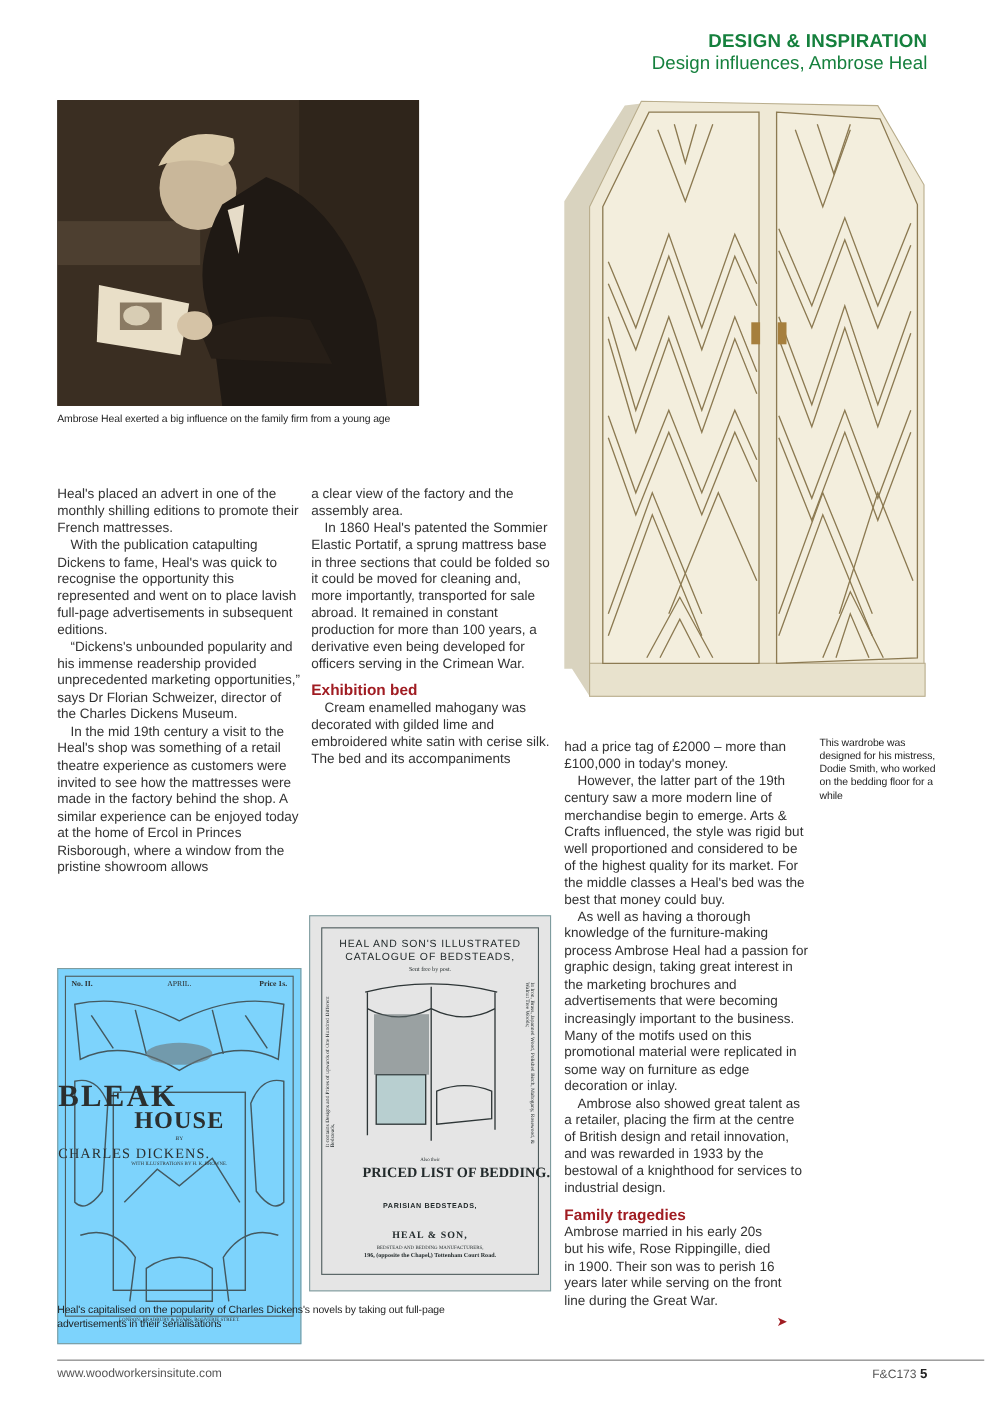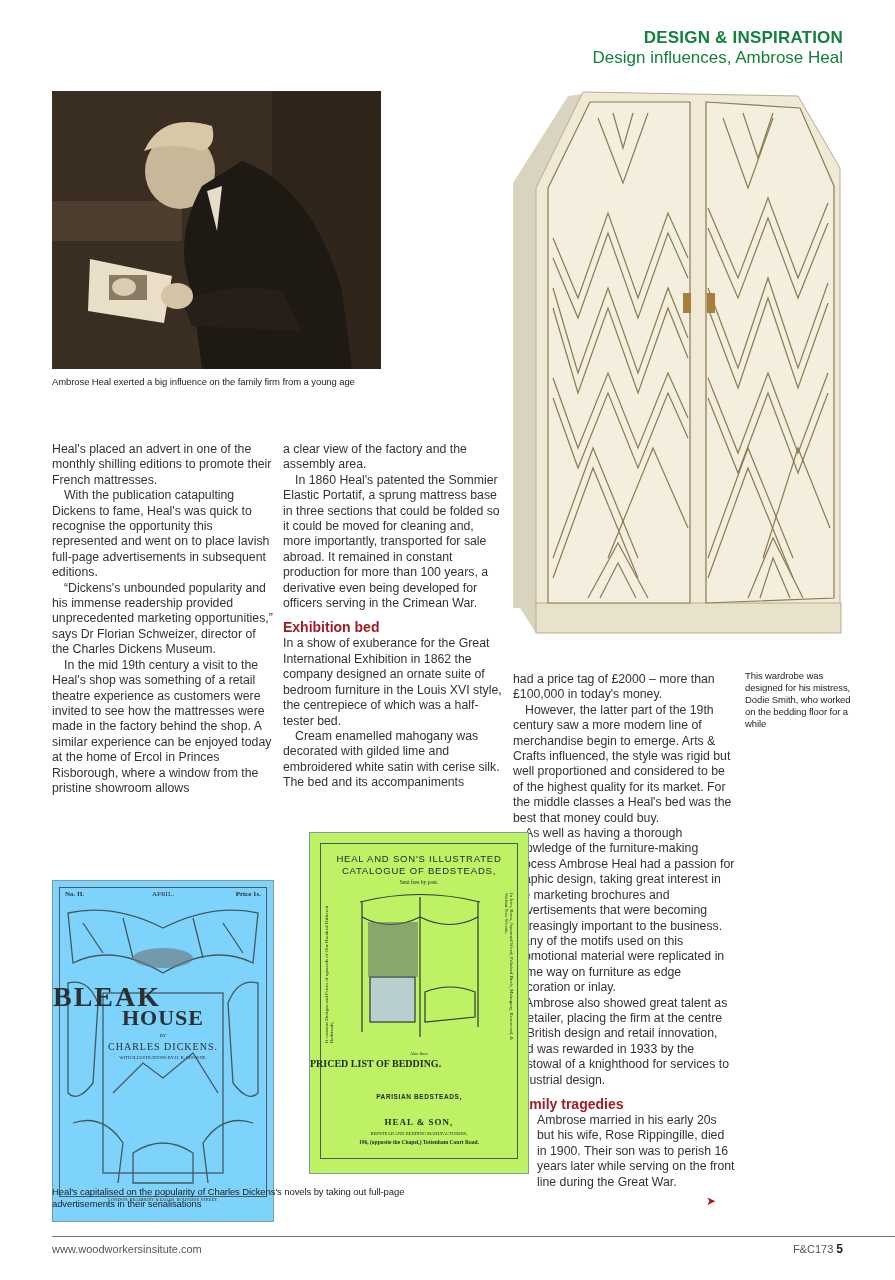--- a/index.html
+++ b/index.html
@@ -111,31 +111,30 @@
   <p>Heal's placed an advert in one of the monthly shilling editions to promote their French mattresses.</p>
   <p class="ind">With the publication catapulting Dickens to fame, Heal's was quick to recognise the opportunity this represented and went on to place lavish full-page advertisements in subsequent editions.</p>
   <p class="ind">“Dickens's unbounded popularity and his immense readership provided unprecedented marketing opportunities,” says Dr Florian Schweizer, director of the Charles Dickens Museum.</p>
   <p class="ind">In the mid 19th century a visit to the Heal's shop was something of a retail theatre experience as customers were invited to see how the mattresses were made in the factory behind the shop. A similar experience can be enjoyed today at the home of Ercol in Princes Risborough, where a window from the pristine showroom allows</p>
 </div>
 
 <div class="abs col" style="left:283px; top:442px; width:222px;">
   <p>a clear view of the factory and the assembly area.</p>
   <p class="ind">In 1860 Heal's patented the Sommier Elastic Portatif, a sprung mattress base in three sections that could be folded so it could be moved for cleaning and, more importantly, transported for sale abroad. It remained in constant production for more than 100 years, a derivative even being developed for officers serving in the Crimean War.</p>
   <div class="subhead">Exhibition bed</div>
-  <p>In a show of exuberance for the Great International Exhibition in 1862 the company designed an ornate suite of bedroom furniture in the Louis XVI style, the centrepiece of which was a half-tester bed.</p>
   <p class="ind">Cream enamelled mahogany was decorated with gilded lime and embroidered white satin with cerise silk. The bed and its accompaniments</p>
 </div>
 
 <div class="abs col" style="left:513px; top:672px; width:222px;">
   <p>had a price tag of £2000 – more than £100,000 in today's money.</p>
   <p class="ind">However, the latter part of the 19th century saw a more modern line of merchandise begin to emerge. Arts &amp; Crafts influenced, the style was rigid but well proportioned and considered to be of the highest quality for its market. For the middle classes a Heal's bed was the best that money could buy.</p>
   <p class="ind">As well as having a thorough knowledge of the furniture-making process Ambrose Heal had a passion for graphic design, taking great interest in the marketing brochures and advertisements that were becoming increasingly important to the business. Many of the motifs used on this promotional material were replicated in some way on furniture as edge decoration or inlay.</p>
   <p class="ind">Ambrose also showed great talent as a retailer, placing the firm at the centre of British design and retail innovation, and was rewarded in 1933 by the bestowal of a knighthood for services to industrial design.</p>
   <div class="subhead">Family tragedies</div>
-  <p style="width:200px;margin-left:24px;">
+  <p style="width:200px;">
     <span>Ambrose married in his early 20s but his wife, Rose Rippingille, died in 1900. Their son was to perish 16 years later while serving on the front line during the Great War.</span>
   </p>
 </div>
 <div class="abs arrow" style="left:706px; top:1194px;">➤</div>
 
 <div class="abs" style="left:52px; top:880px; width:220px; height:340px; background:#7dd3fc; border:1px solid #7e9c9f; font-family:'Liberation Serif', serif; color:#2b2f2f;">
   <div style="position:absolute; left:6px; right:6px; top:6px; bottom:24px; border:1px solid #4d5a5b;"></div>
   <div style="position:absolute; left:12px; top:9px; font-size:7px; font-weight:bold;">No. II.</div>
   <div style="position:absolute; left:0; right:0; top:9px; text-align:center; font-size:7px; font-weight:normal;">APRIL.</div>
   <div style="position:absolute; right:12px; top:9px; font-size:7px; font-weight:bold;">Price 1s.</div>
@@ -148,46 +147,46 @@
       <path d="M195 80 Q175 75 165 100 L170 180 Q185 200 195 190 Z"></path>
       <path d="M50 190 L80 160 L100 175 L130 150 L155 190"></path>
       <path d="M10 220 Q40 210 60 240 L55 280 M190 220 Q160 210 140 240 L145 280"></path>
       <path d="M70 250 Q100 230 130 250 L130 280 L70 280 Z"></path>
     </g>
     <ellipse cx="100" cy="55" rx="30" ry="10" fill="#6a7576" opacity="0.6"></ellipse>
   </svg>
   <div style="position:absolute; left:0; right:0; top:100px; text-align:left; font-size:28px; font-weight:bold; letter-spacing:2px;">BLEAK</div>
   <div style="position:absolute; left:0; right:0; top:124px; text-align:center; font-size:22px; font-weight:bold; letter-spacing:1px;">HOUSE</div>
   <div style="position:absolute; left:0; right:0; top:152px; text-align:center; font-size:5px;">BY</div>
-  <div style="position:absolute; left:0; right:0; top:160px; text-align:center; font-size:10px; letter-spacing:1px;">CHARLES DICKENS.</div>
+  <div style="position:absolute; left:0; right:0; top:160px; text-align:left; font-size:13px; letter-spacing:1px;">CHARLES DICKENS.</div>
   <div style="position:absolute; left:0; right:0; top:174px; text-align:center; font-size:4.5px;">WITH ILLUSTRATIONS BY H. K. BROWNE.</div>
   <div style="position:absolute; left:0; right:0; top:316px; text-align:center; font-size:4.5px;">LONDON: BRADBURY &amp; EVANS, BOUVERIE STREET.</div>
 </div>
 
-<div class="abs" style="left:281px; top:832px; width:218px; height:340px; background:#bef264; border:1px solid #7e9c9f; font-family:'Liberation Serif', serif; color:#222a2b;margin-left:28px;">
+<div class="abs" style="left:281px; top:832px; width:218px; height:340px; background:#e5e5e5; border:1px solid #7e9c9f; font-family:'Liberation Serif', serif; color:#222a2b;">
   <div style="position:absolute; left:10px; right:10px; top:10px; bottom:14px; border:1px solid #4d5a5b;"></div>
   <div style="position:absolute; left:0; right:0; top:20px; text-align:center; font-family:'Liberation Sans',sans-serif; font-size:9.5px; letter-spacing:0.8px;">HEAL AND SON'S ILLUSTRATED</div>
   <div style="position:absolute; left:0; right:0; top:32px; text-align:center; font-family:'Liberation Sans',sans-serif; font-size:9.5px; letter-spacing:0.8px;">CATALOGUE OF BEDSTEADS,</div>
   <div style="position:absolute; left:0; right:0; top:46px; text-align:center; font-size:5.5px;">Sent free by post.</div>
   <svg style="position:absolute; left:40px; top:54px;" width="140" height="155" viewBox="0 0 140 155">
     <g fill="none" stroke="#2e3637" stroke-width="1.2">
       <path d="M10 15 Q70 0 130 15"></path>
       <line x1="12" y1="15" x2="12" y2="145"></line>
         <line x1="70" y1="10" x2="70" y2="150"></line>
         <line x1="128" y1="15" x2="128" y2="140"></line>
       <path d="M12 30 Q40 45 70 30 Q100 45 128 30"></path>
       <rect x="20" y="90" width="45" height="45" fill="#b8cfd0"></rect>
       <path d="M75 105 Q100 95 125 105 L125 130 L75 135 Z"></path>
     </g>
     <rect x="18" y="35" width="50" height="55" fill="#5d6a6b" opacity="0.55"></rect>
   </svg>
   <div style="position:absolute; left:14px; top:60px; width:10px; height:150px; writing-mode:vertical-rl; transform:rotate(180deg); font-size:5px; overflow:hidden;">It contains Designs and Prices of upwards of One Hundred Different Bedsteads,</div>
   <div style="position:absolute; right:14px; top:60px; width:10px; height:150px; writing-mode:vertical-rl; font-size:5px; overflow:hidden;">In Iron, Brass, Japanned Wood, Polished Birch, Mahogany, Rosewood, &amp; Walnut Tree Woods;</div>
   <div style="position:absolute; left:0; right:0; top:218px; text-align:center; font-size:4.5px;">Also their</div>
-  <div style="position:absolute; left:0; right:0; top:225px; text-align:left; font-size:10px; font-weight:bold;">PRICED LIST OF BEDDING.</div>
+  <div style="position:absolute; left:0; right:0; top:225px; text-align:right; font-size:13px; font-weight:bold;">PRICED LIST OF BEDDING.</div>
   <div style="position:absolute; left:0; right:0; top:260px; text-align:center; font-family:'Liberation Sans',sans-serif; font-size:6.5px; font-weight:bold; letter-spacing:0.6px;">PARISIAN BEDSTEADS,</div>
   <div style="position:absolute; left:0; right:0; top:284px; text-align:center; font-size:9px; font-weight:bold; letter-spacing:1px;">HEAL &amp; SON,</div>
   <div style="position:absolute; left:0; right:0; top:298px; text-align:center; font-size:4.5px;">BEDSTEAD AND BEDDING MANUFACTURERS,</div>
   <div style="position:absolute; left:0; right:0; top:306px; text-align:center; font-size:5.5px; font-weight:bold;">196, (opposite the Chapel,) Tottenham Court Road.</div>
 </div>
 
 <div class="abs caption" style="left:52px; top:1186px; width:400px;">Heal's capitalised on the popularity of Charles Dickens's novels by taking out full-page advertisements in their serialisations</div>
 
 <div class="abs footer-rule"></div>
 <div class="abs footer-url">www.woodworkersinsitute.com</div>

